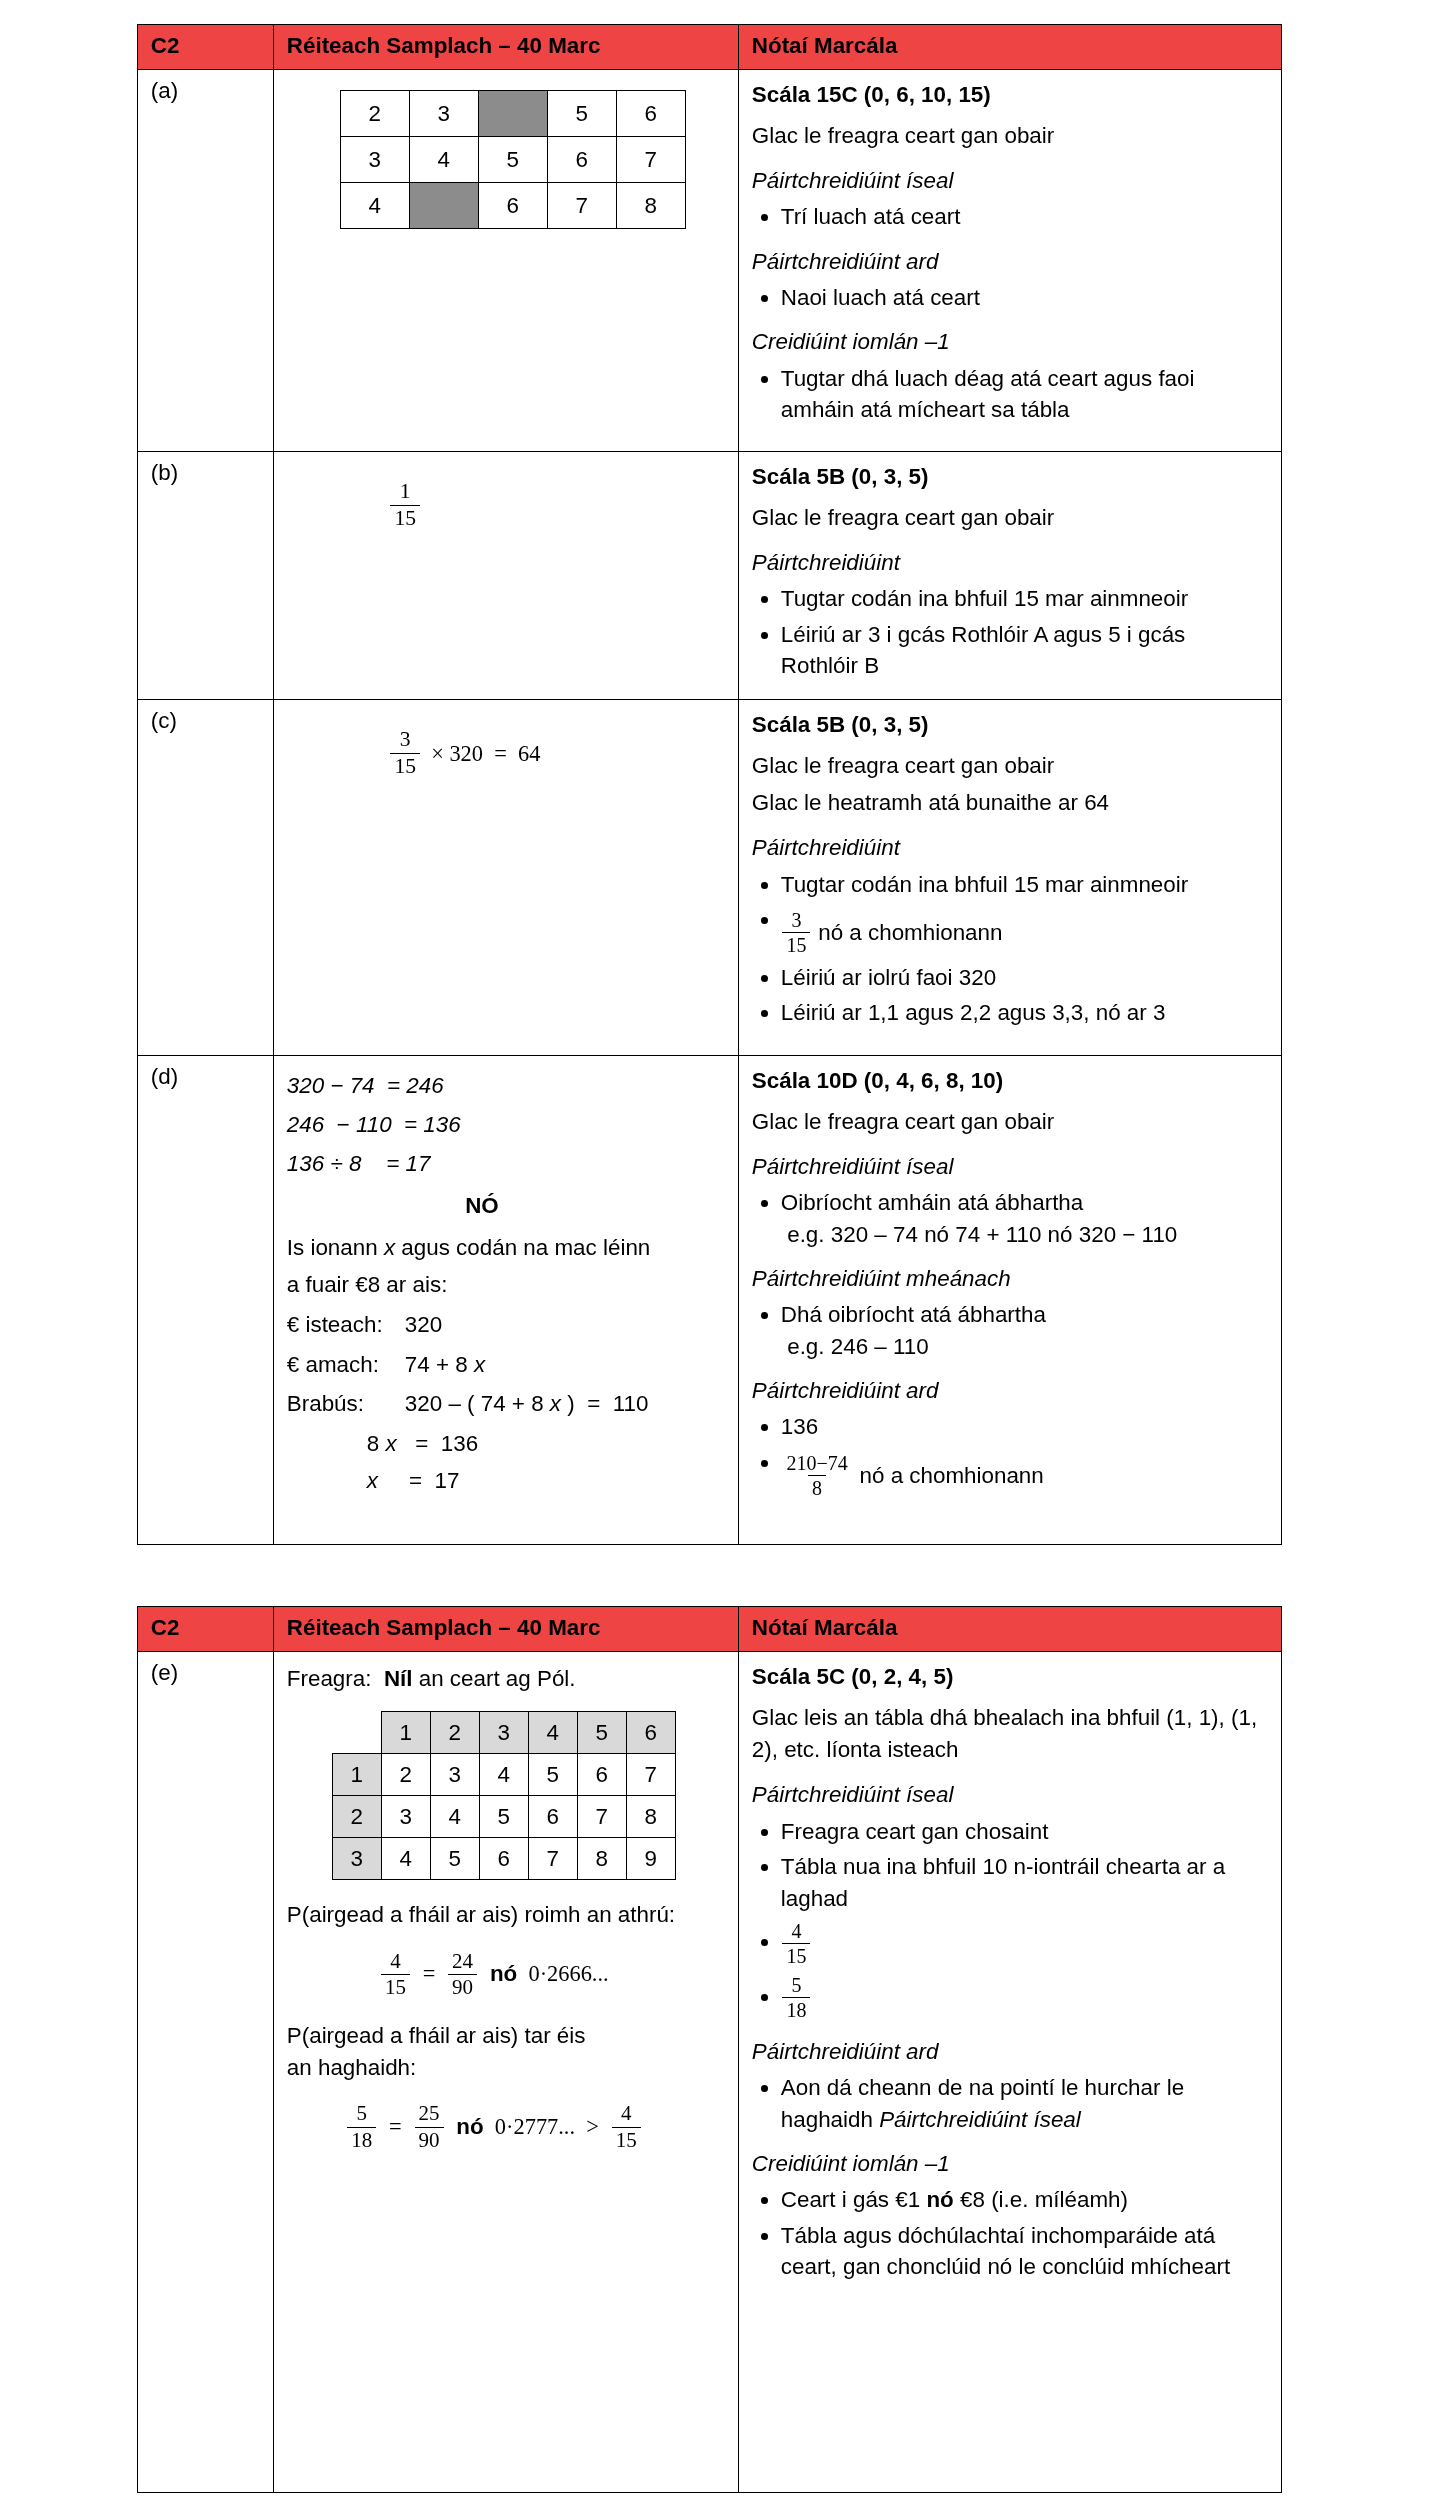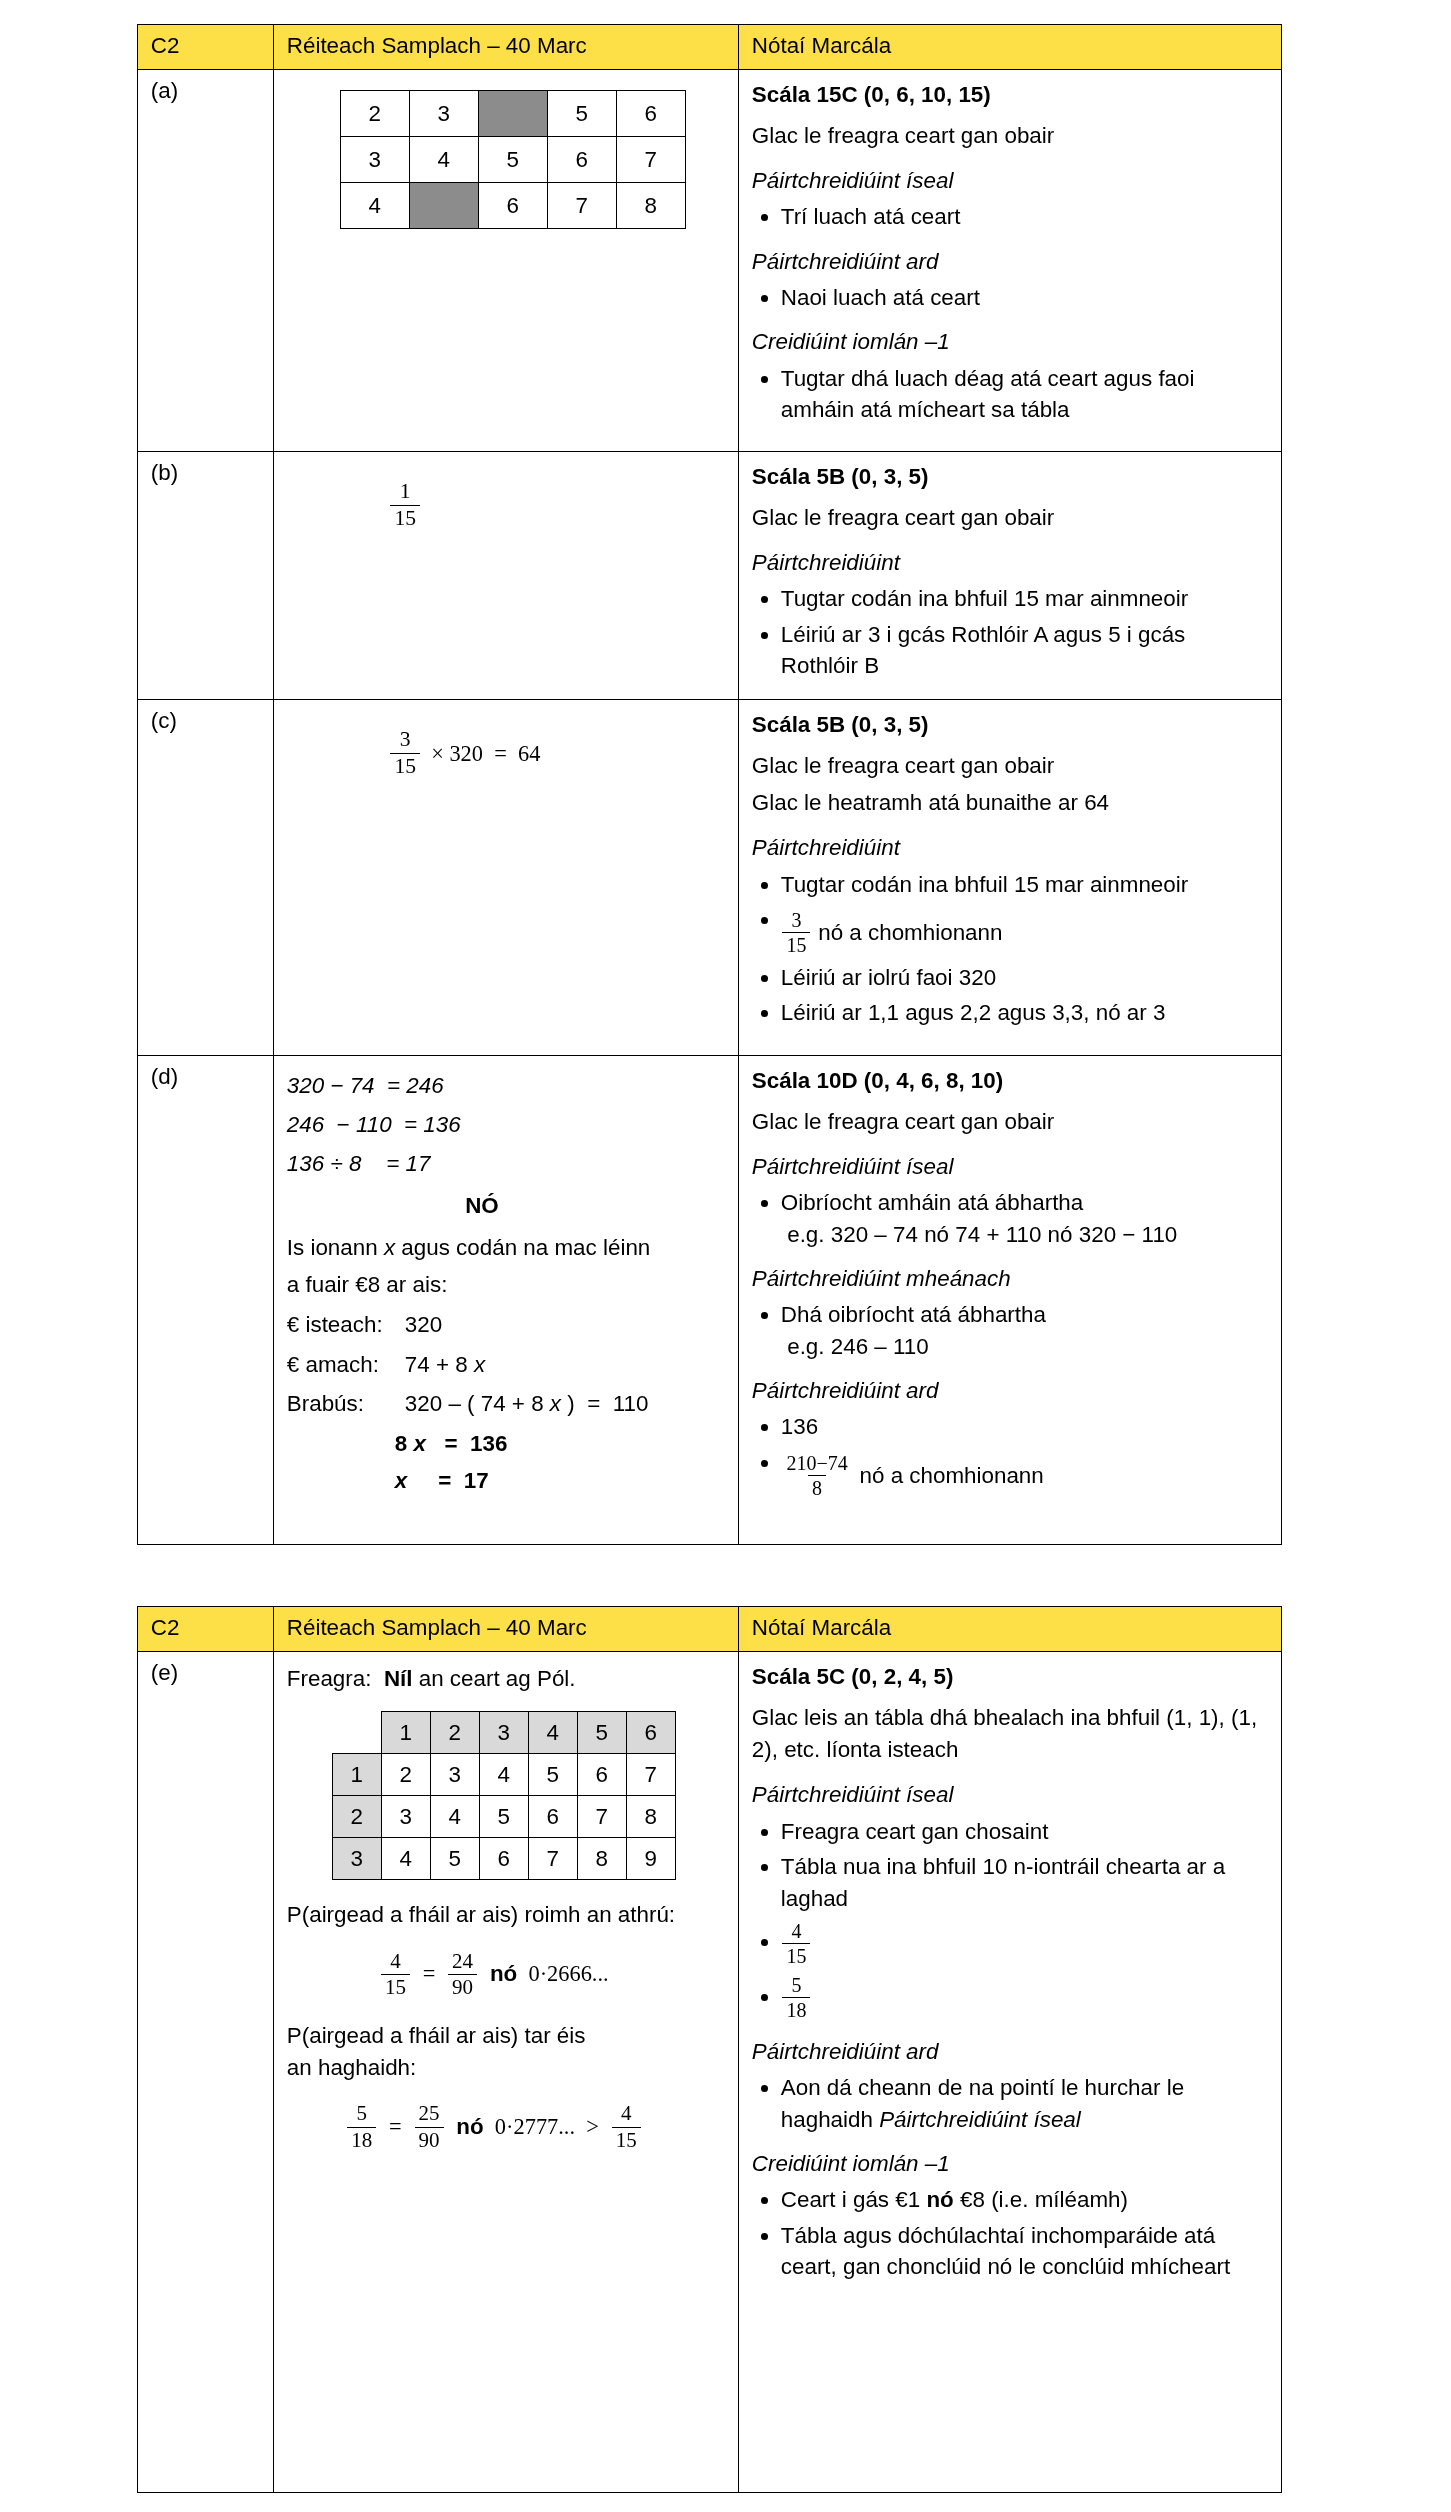--- a/index.html
+++ b/index.html
@@ -3,21 +3,21 @@
 <meta charset="utf-8">
 <style>
   * { margin:0; padding:0; box-sizing:border-box; }
   html,body { background:#ffffff; }
   body { width:1451px; height:2512px; position:relative; font-family:"Liberation Sans",sans-serif; font-size:22.4px; color:#000; }
 
   table.main { position:absolute; border-collapse:collapse; table-layout:fixed; left:137px; }
   #t1 { top:24px; }
   #t2 { top:1606px; }
   table.main > tbody > tr > td { border:1.6px solid #000; vertical-align:top; padding:8px 12.8px 9.6px 12.8px; }
-  tr.hdr > td { background:#fde047; font-weight:normal; padding-top:9.6px; padding-bottom:9.6px; }
+  tr.hdr > td { background:#ef4444; font-weight:bold; padding-top:9.6px; padding-bottom:9.6px; }
   tr.row-a { height:382px; } tr.row-b { height:248px; } tr.row-c { height:356px; }
   tr.row-d { height:489px; } tr.row-e { height:841px; }
 
   p { line-height:1.45; }
   .line { margin:4.8px 0; }
   .scale { font-weight:bold; margin:1.6px 0 8px 0; }
   .crit { font-style:italic; margin:12.8px 0 3.2px 0; }
   ul.bullets { margin:0; padding-left:29px; list-style:disc; }
   ul.bullets li { margin:4px 0; line-height:1.4; }
   .b { font-weight:bold;text-align:right; }
@@ -35,21 +35,21 @@
 
   .sol-frac-line { display:flex; align-items:center; gap:9.6px; margin:19px 0 0 102px; font-family:"Liberation Serif",serif; }
   .sol-frac-line .frac { font-size:21.6px; }
   .expr { font-size:22.4px; white-space:pre-wrap; }
 
   .eq { white-space:pre-wrap; margin:6.4px 0;font-style:italic; }
   .or-line { text-align:center; font-weight:bold; margin:9.6px 48px 9.6px 0; }
   .dline { margin:4.8px 0; white-space:pre-wrap; }
   .money { margin:7.2px 0; white-space:pre-wrap; }
   .mlabel { display:inline-block; width:118px; }
-  .ind { margin-left:108px;font-weight:bold; }
+  .ind { margin-left:80px; }
 
   .answer { margin:3.2px 0 0 0; }
   table.grid-e { border-collapse:collapse; margin:16px 0 19px 45px; }
   table.grid-e td { width:49px; height:42px; border:1.6px solid #000; text-align:center; vertical-align:middle; padding:0; }
   table.grid-e td.gh { background:#d9d9d9; }
   table.grid-e td.corner { border:none; }
   .mathline { display:flex; align-items:center; justify-content:center; gap:11.2px; margin:16px 24px 19px 0; font-family:"Liberation Serif",serif; }
   .mathline .frac { font-size:21px; }
   .mathline .sans-b { font-family:"Liberation Sans",sans-serif; font-weight:bold; }
   .p-line { margin:9.6px 0 0 0; }

